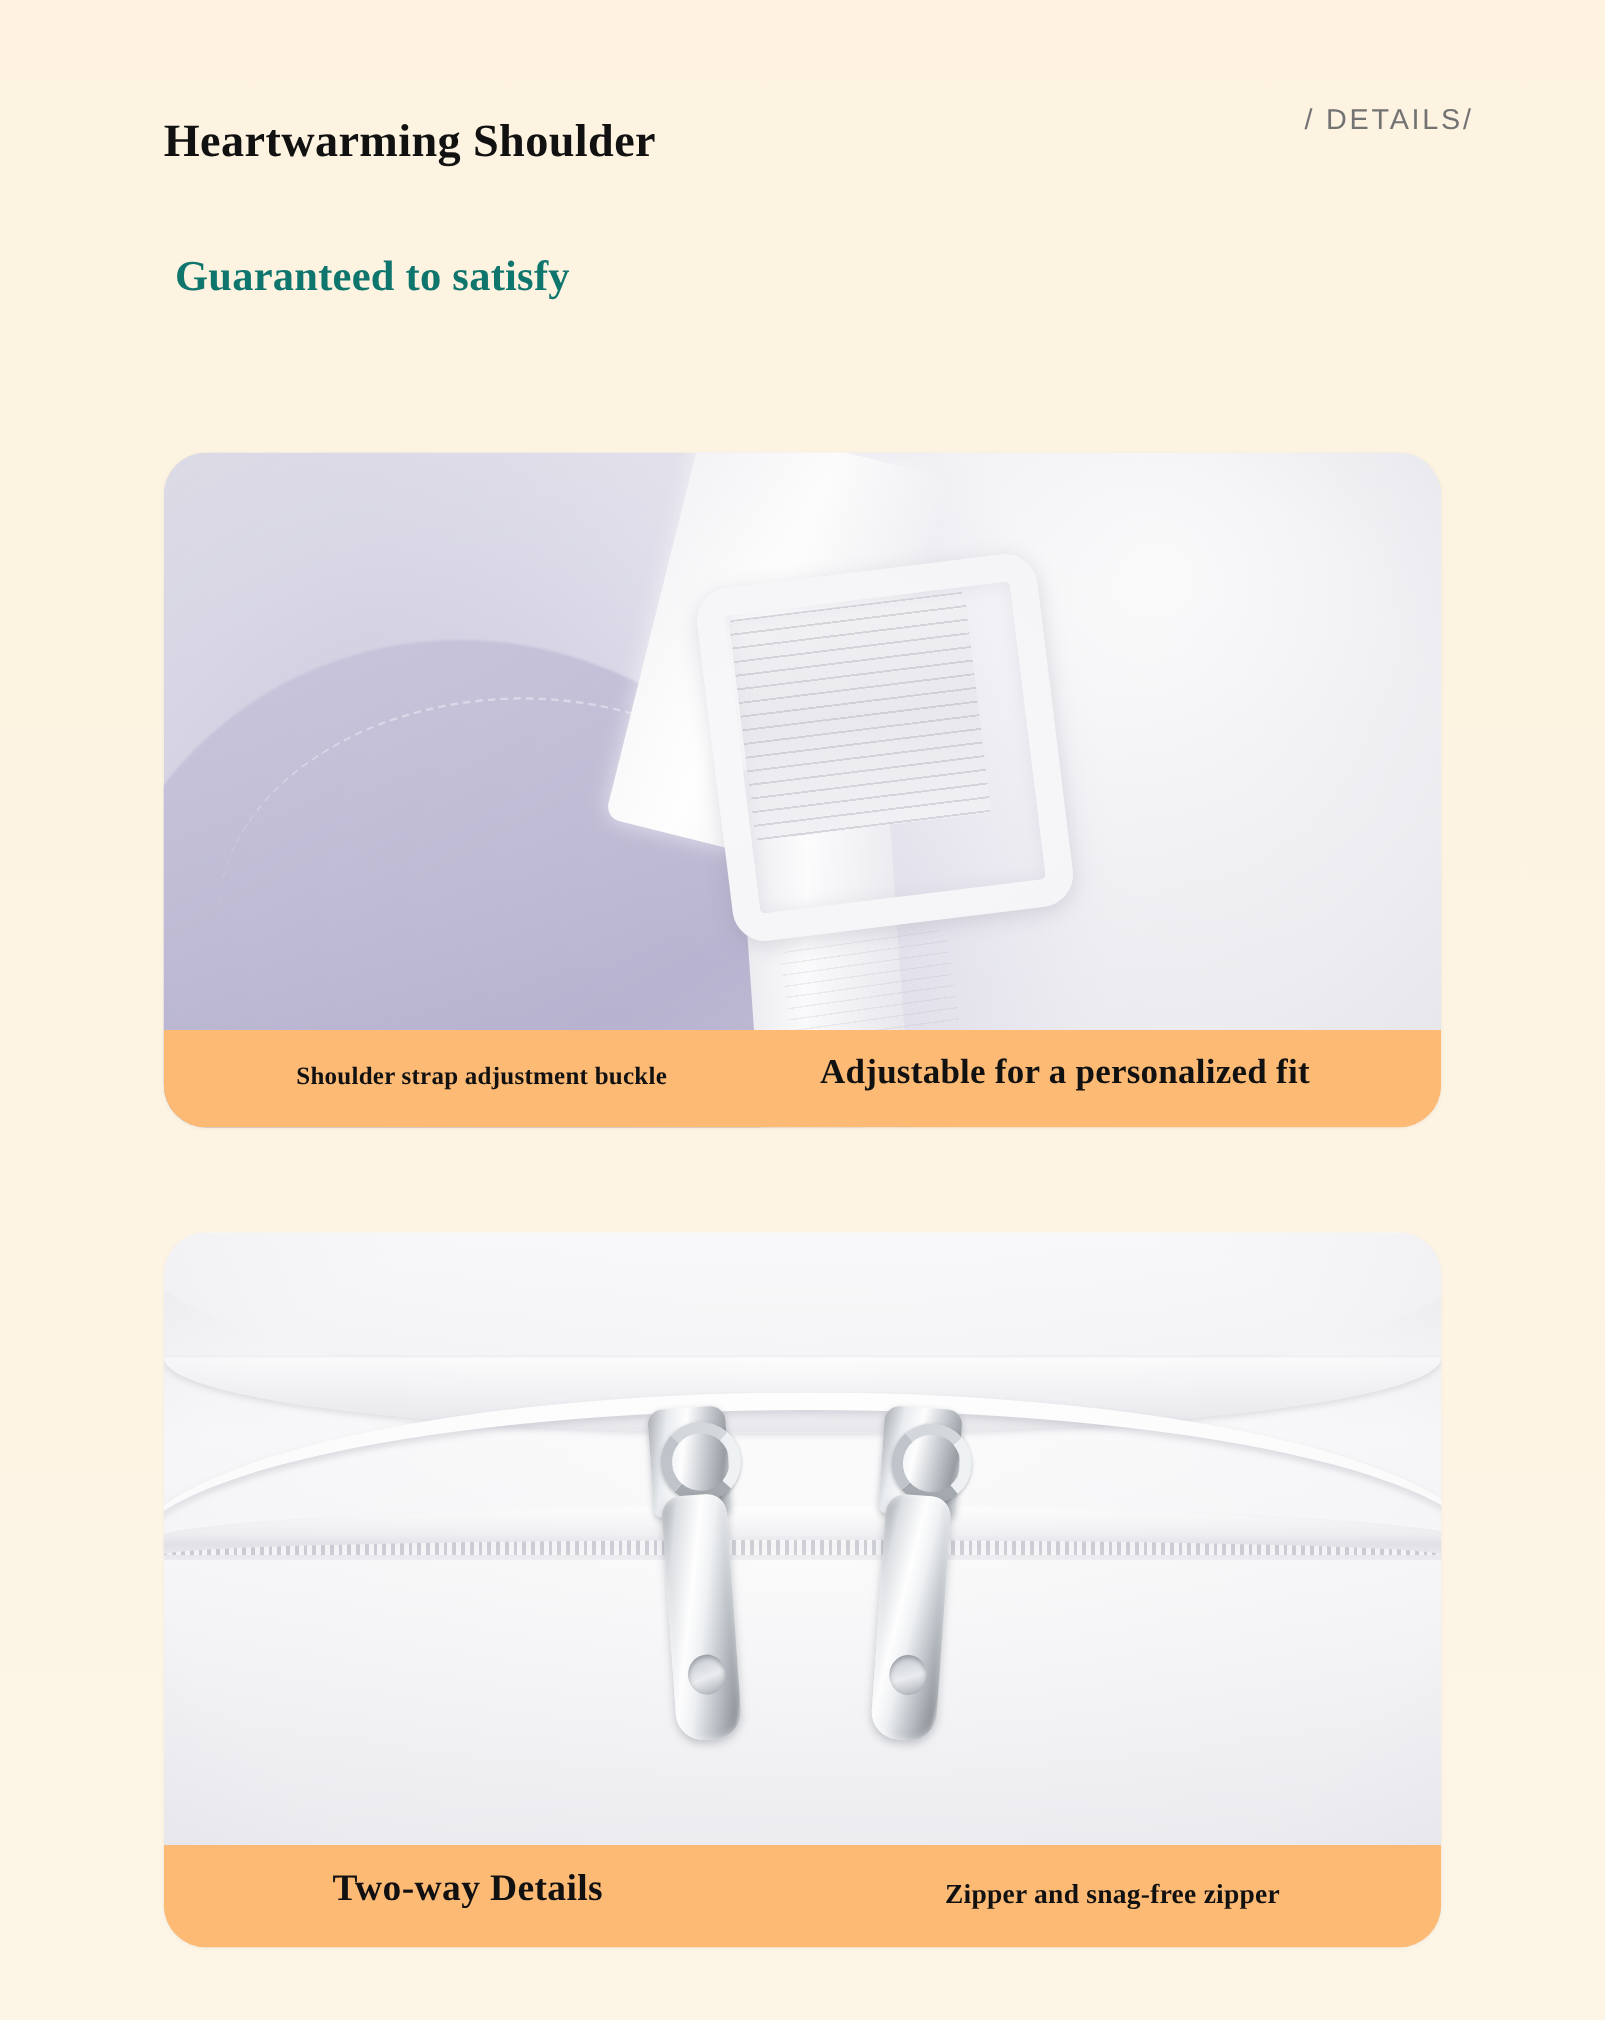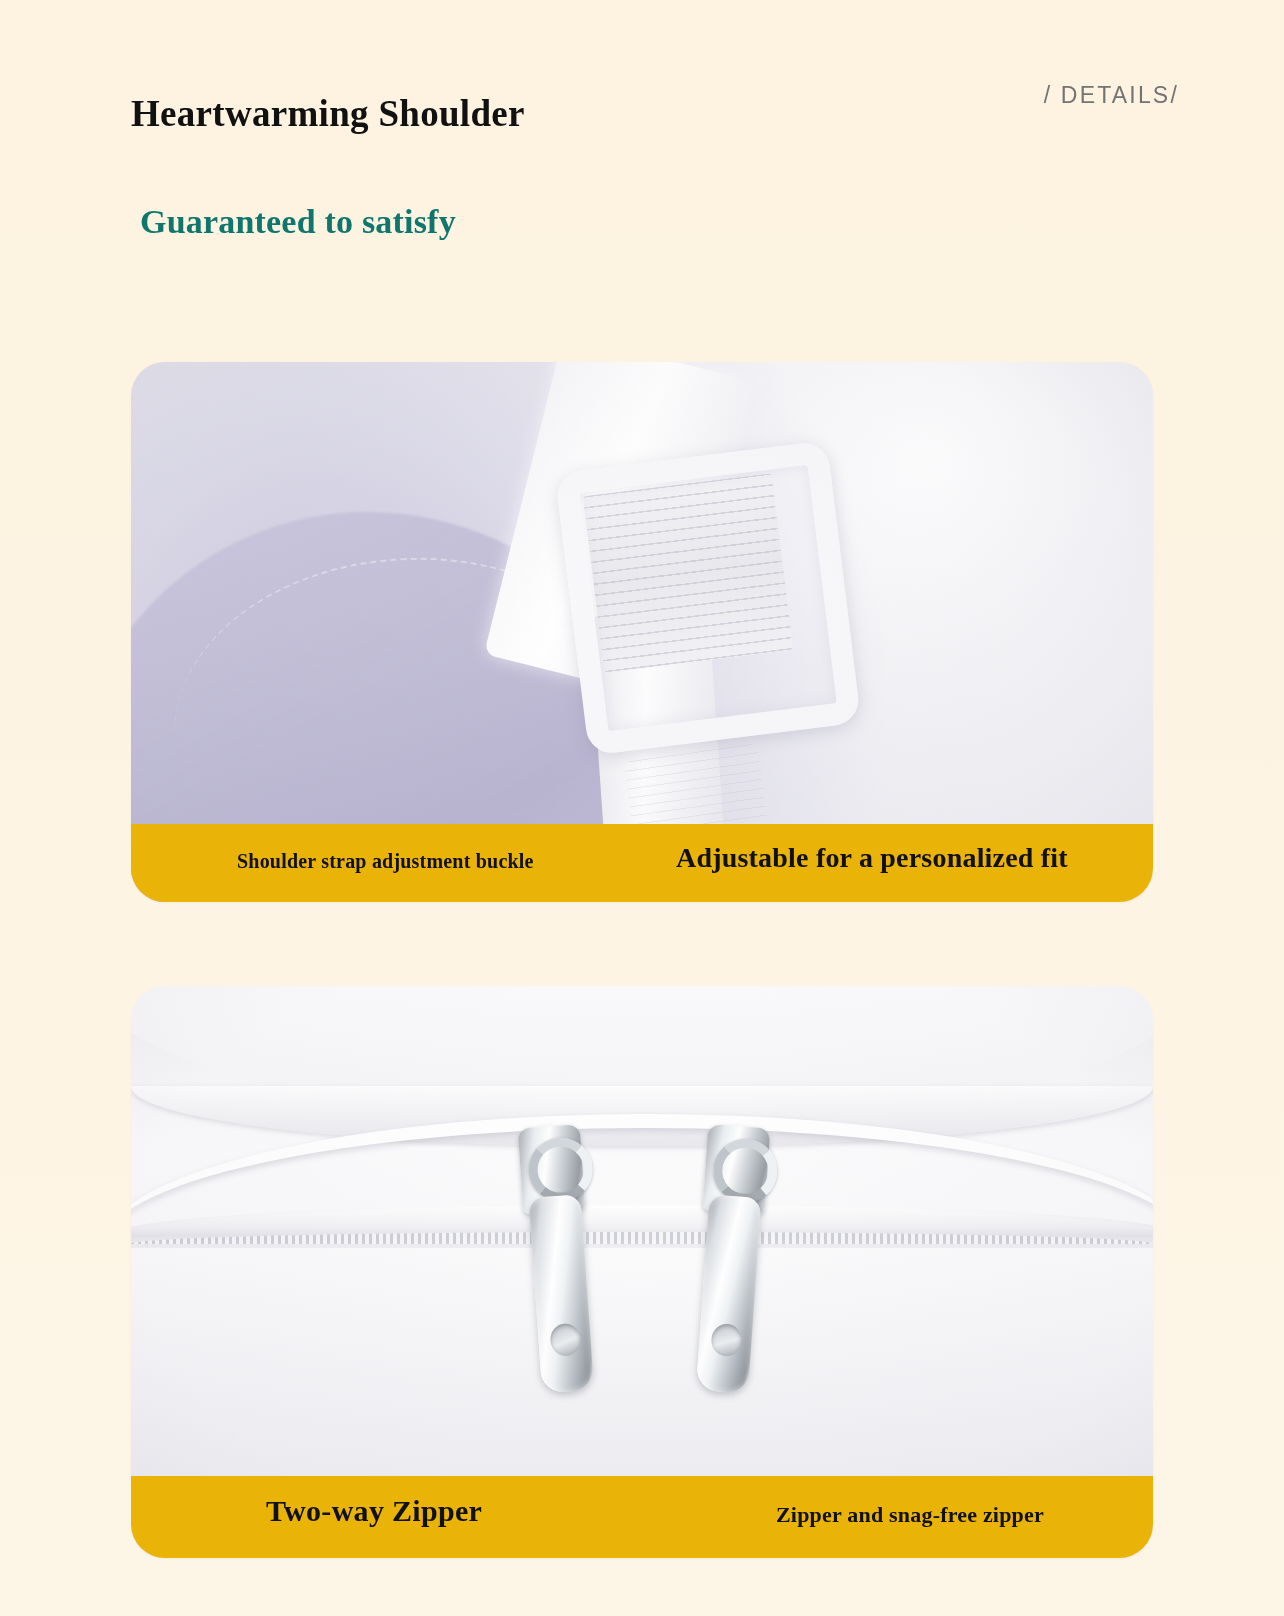--- a/index.html
+++ b/index.html
@@ -306,40 +306,39 @@
     box-shadow: inset 0 2px 4px rgba(70,75,85,0.5);
   }
 
   
   .caption-bar {
     position: absolute;
     left: 0;
     right: 0;
     bottom: 0;
     height: 78px;
-    background: #eab308;
+    background: #fdba74;
     display: flex;
     align-items: center;
   }
   .caption-bar.tall { height: 82px; }
 
   .cap-left {
     position: absolute;
     font-family: "Liberation Serif", serif;
     font-weight: bold;
     color: #111111;
     white-space: nowrap;
   }
   .cap-right {
     position: absolute;
     font-family: "Liberation Serif", serif;
     font-weight: bold;
     color: #111111;
     white-space: nowrap;
-    margin-left: 20px;
   }
 
   .c1-left  { left: 106px; top: 26px; font-size: 20px; letter-spacing: 0.2px; }
   .c1-right { left: 525px; top: 18px; font-size: 28px; letter-spacing: 0.2px; }
 
   .c2-left  { left: 135px; top: 18px; font-size: 30px; letter-spacing: 0.3px; }
   .c2-right { left: 625px; top: 26px; font-size: 22px; letter-spacing: 0.2px; }
 </style>
 </head>
 <body>
@@ -390,18 +389,18 @@
       <div class="pull pull-right">
         <div class="slider-body"></div>
         <div class="slider-hook"></div>
         <div class="tab"></div>
         <div class="tab-hole"></div>
       </div>
 
       <div class="photo-vignette"></div>
     </div>
     <div class="caption-bar tall">
-      <div class="cap-left c2-left">Two-way Zipper</div>
+      <div class="cap-left c2-left">Two-way Details</div>
       <div class="cap-right c2-right">Zipper and snag-free zipper</div>
     </div>
   </div>
 
 </div>
 
 </body></html>

